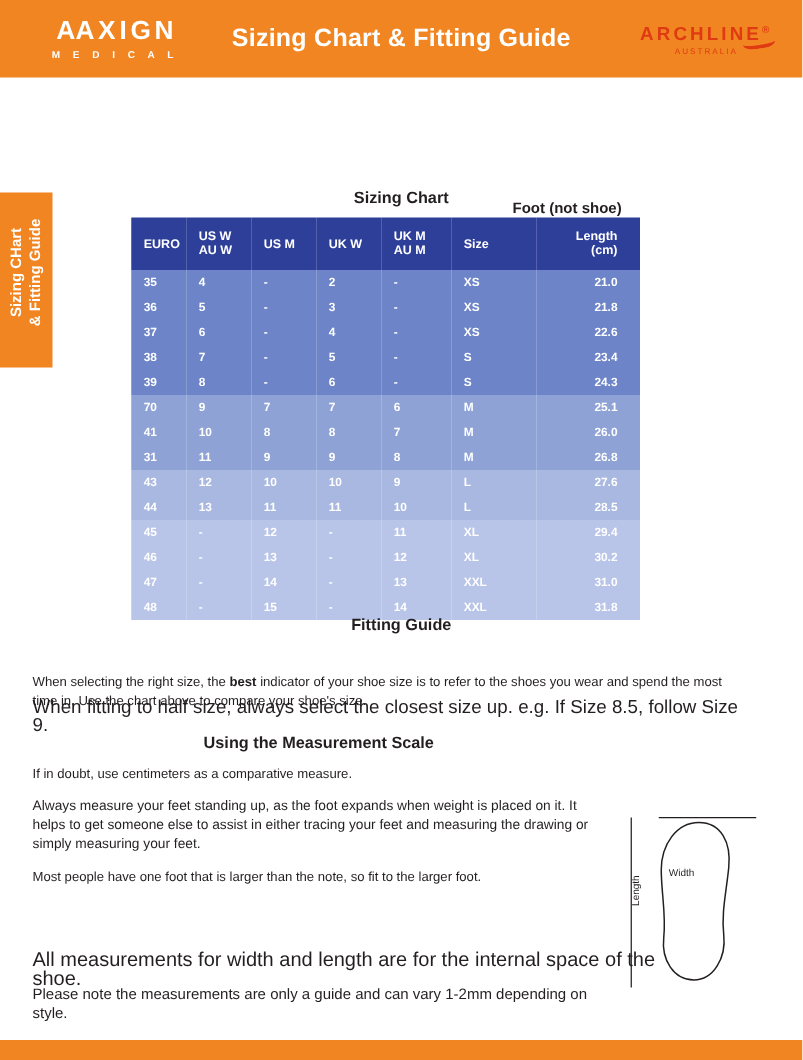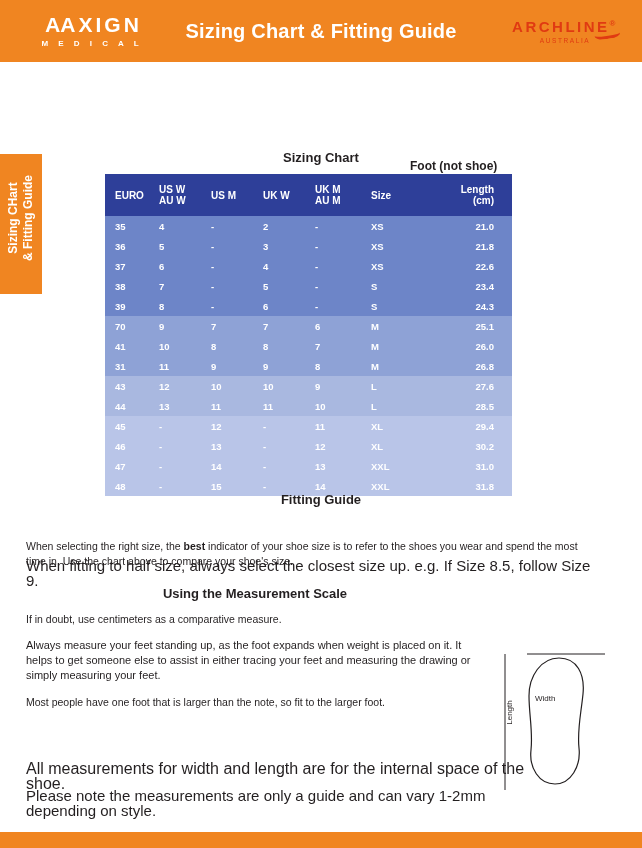--- a/index.html
+++ b/index.html
@@ -238,21 +238,21 @@
     position: absolute;
     left: 26px; top: 761px;
     width: 500px;
     font-size: 16px;
     line-height: 15px;
   }
   .p7 {
     position: absolute;
     left: 26px; top: 788px;
     width: 470px;
-    font-size: 15px;
+    font-size: 12px;
     line-height: 15px;
   }
 
   
   .foot-diagram {
     position: absolute;
     left: 497px;
     top: 652px;
     width: 112px;
     height: 140px;

